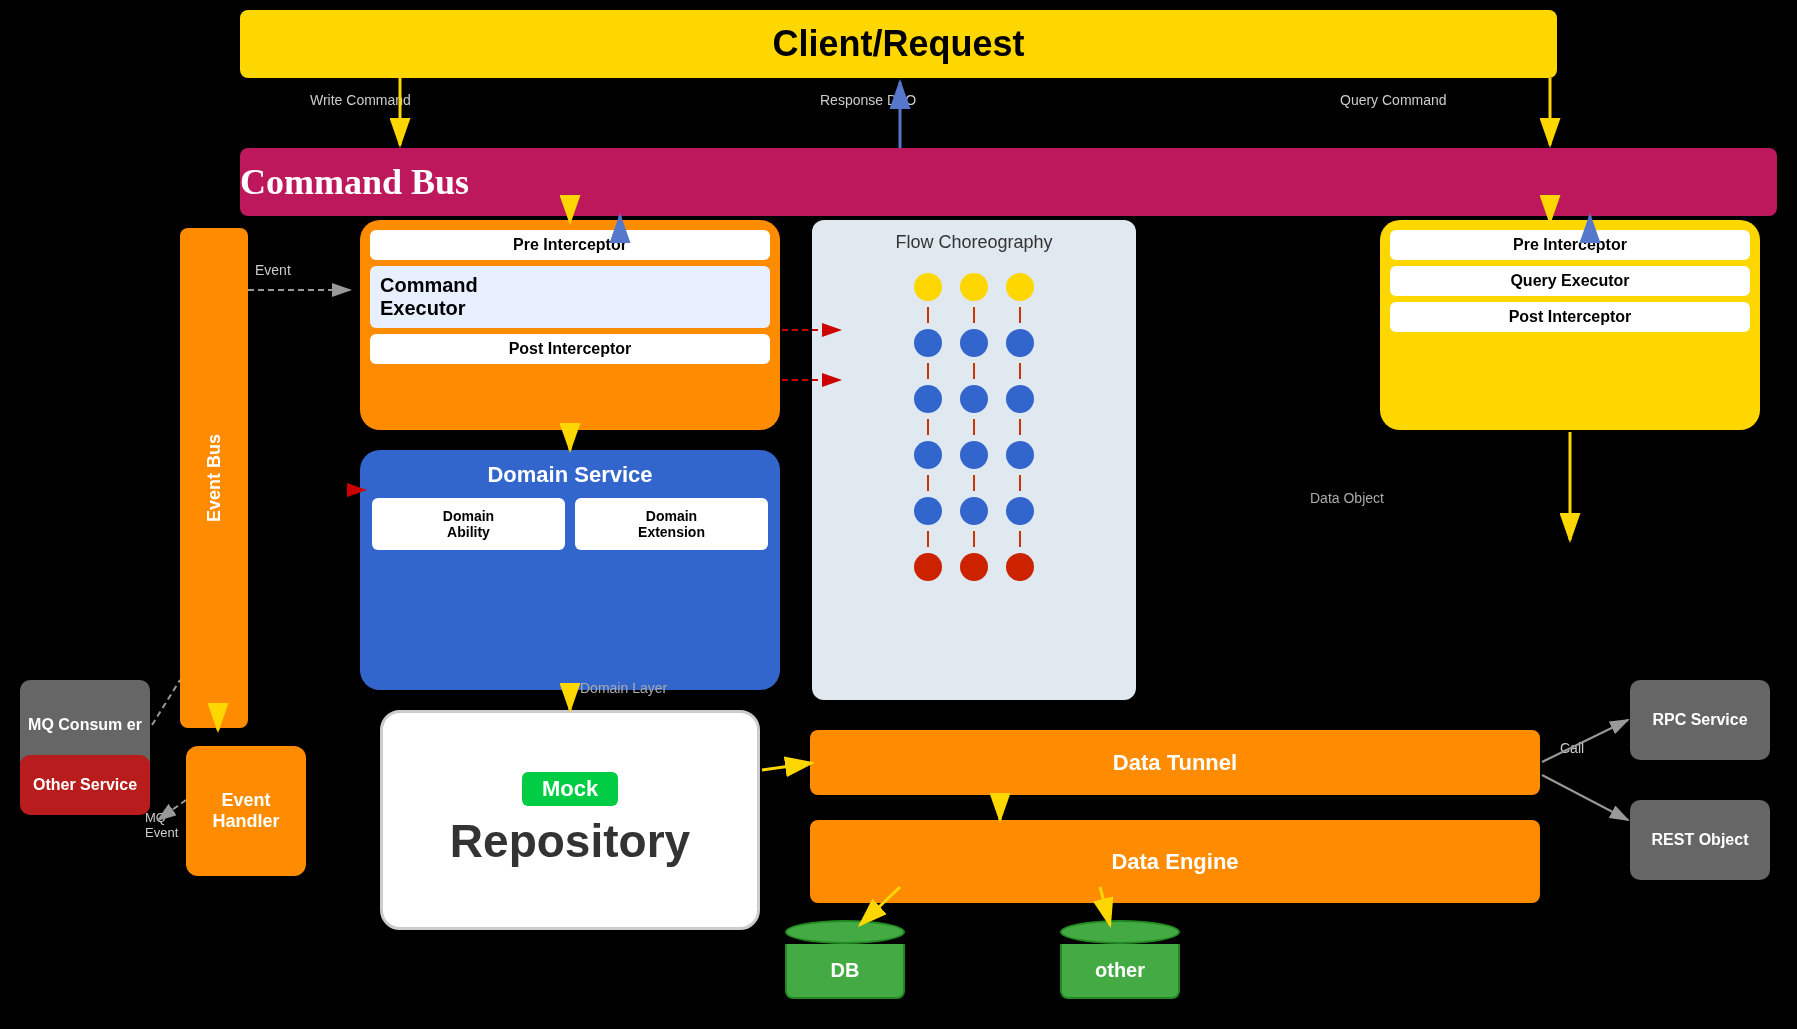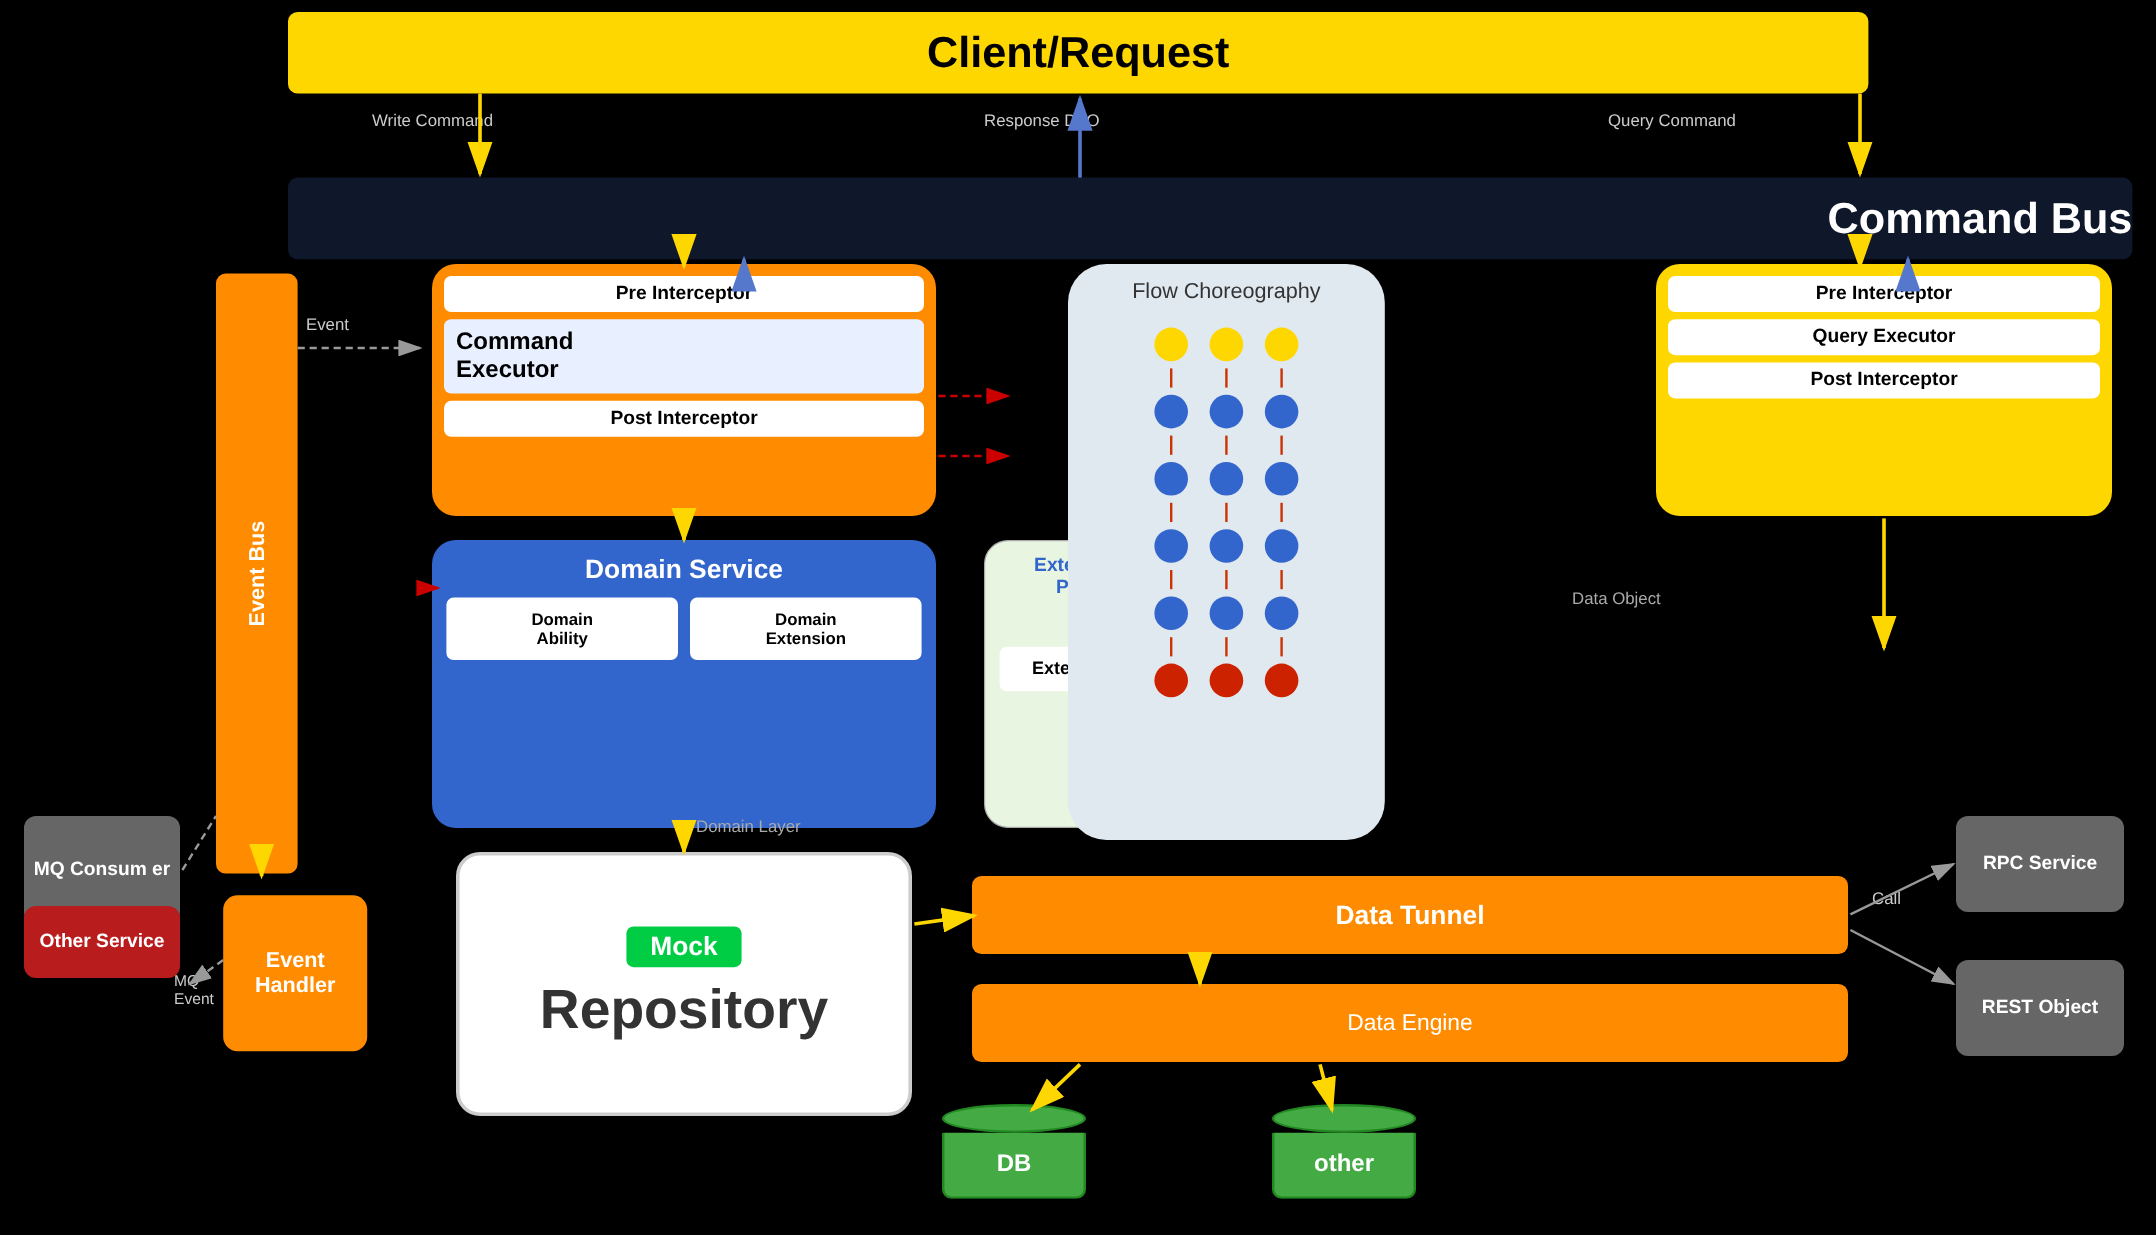--- a/index.html
+++ b/index.html
@@ -35,28 +35,29 @@
       color: #000;
     }
 
     
     .command-bus {
       position: absolute;
       top: 148px;
       left: 240px;
       right: 20px;
       height: 68px;
-      background: #0f172a;
+      background: #be185d;
       border-radius: 8px;
       display: flex;
       align-items: center;
-      justify-content: flex-end;
+      justify-content: flex-start;
       font-size: 36px;
       font-weight: bold;
       color: #fff;
+      font-family: Liberation Serif, serif;
     }
 
     
     .arrow-label {
       position: absolute;
       color: #ccc;
       font-size: 14px;
     }
 
     
@@ -175,25 +176,25 @@
       font-size: 15px;
       font-weight: bold;
       color: #000;
       margin-top: 40px;
     }
 
     
     .flow-choreo {
       position: absolute;
       top: 220px;
-      left: 890px;
-      width: 264px;
+      left: 812px;
+      width: 324px;
       height: 480px;
       background: #e0e8f0;
-      border-radius: 32px;
+      border-radius: 12px;
       padding: 12px;
     }
     .flow-title {
       text-align: center;
       font-size: 18px;
       color: #333;
       margin-bottom: 10px;
     }
 
     
@@ -264,28 +265,28 @@
       font-weight: bold;
       color: #fff;
     }
 
     
     .data-engine {
       position: absolute;
       top: 820px;
       left: 810px;
       width: 730px;
-      height: 65px;
+      height: 83px;
       background: #FF8C00;
       border-radius: 8px;
       display: flex;
       align-items: center;
       justify-content: center;
-      font-size: 19px;
-      font-weight: normal;
+      font-size: 22px;
+      font-weight: bold;
       color: #fff;
     }
 
     
     .event-handler {
       position: absolute;
       top: 746px;
       left: 186px;
       width: 120px;
       height: 130px;

